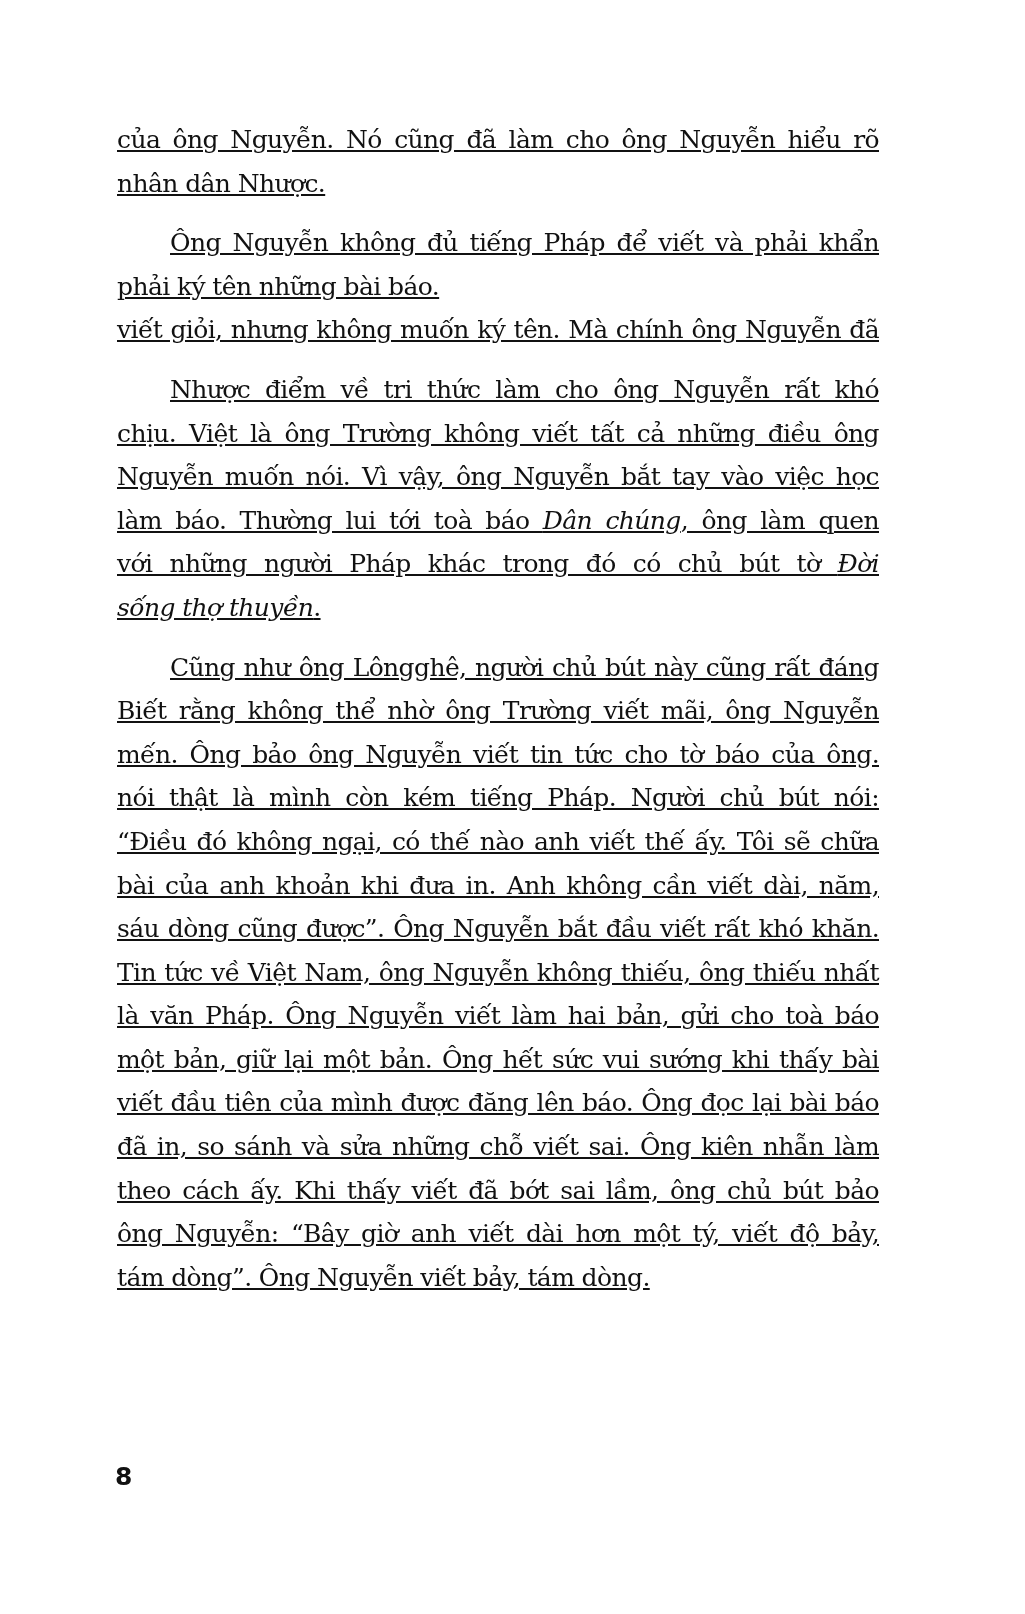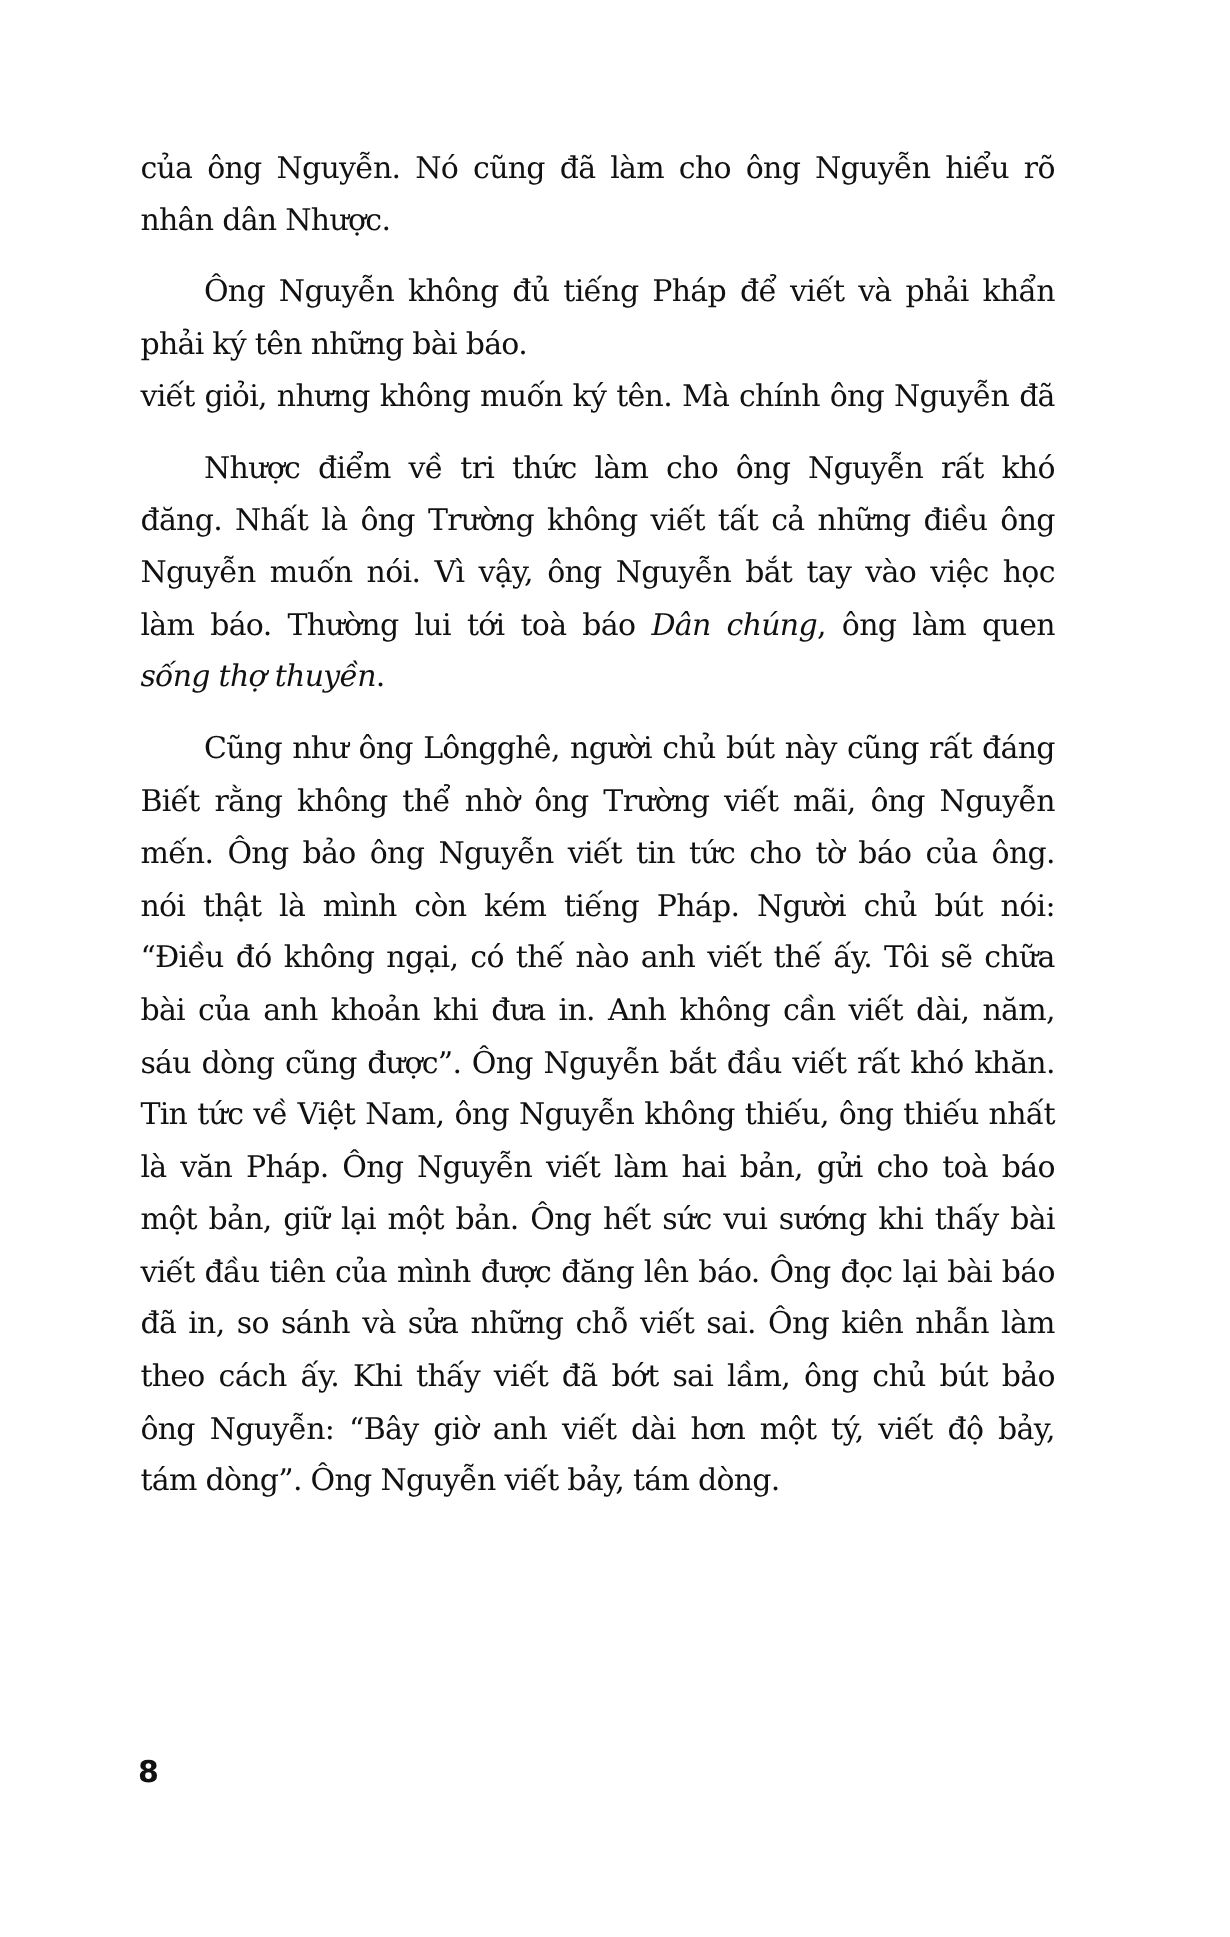--- a/index.html
+++ b/index.html
@@ -23,20 +23,21 @@
       font-size: 25px;
       letter-spacing: -0.6px;
     }
     .line {
       display: block;
       height: 43.6px;
       line-height: 43.6px;
       white-space: nowrap;
       text-align: justify;
       text-align-last: justify;
+      text-decoration: underline;
     }
     .line.last {
       text-align-last: left;
     }
     .para {
       margin-bottom: 6px;
     }
     .indent {
       padding-left: 53px;
       margin-top: 16px;
@@ -65,23 +66,24 @@
   </div>
 
   <div class="para">
     <span class="line indent">Ông Nguyễn không đủ tiếng Pháp để viết và phải khẩn</span>
     <span class="line last">phải ký tên những bài báo.</span>
     <span class="line">viết giỏi, nhưng không muốn ký tên. Mà chính ông Nguyễn đã</span>
   </div>
 
   <div class="para">
     <span class="line indent">Nhược điểm về tri thức làm cho ông Nguyễn rất khó</span>
-    <span class="line">đăng. Nhất là ông Trường không viết tất cả những điều ông</span>
+    <span class="line">chịu. Việt là ông Trường không viết tất cả những điều ông</span>
     <span class="line">Nguyễn muốn nói. Vì vậy, ông Nguyễn bắt tay vào việc học</span>
     <span class="line"><span>làm báo. Thường lui tới toà báo </span><em>Dân chúng</em><span>, ông làm quen</span></span>
+    <span class="line"><span>với những người Pháp khác trong đó có chủ bút tờ </span><em>Đời</em><span></span></span>
     <span class="line last"><span></span><em>sống thợ thuyền</em><span>.</span></span>
   </div>
 
   <div class="para">
     <span class="line indent">Cũng như ông Lôngghê, người chủ bút này cũng rất đáng</span>
     <span class="line">Biết rằng không thể nhờ ông Trường viết mãi, ông Nguyễn</span>
     <span class="line">mến. Ông bảo ông Nguyễn viết tin tức cho tờ báo của ông.</span>
     <span class="line">nói thật là mình còn kém tiếng Pháp. Người chủ bút nói:</span>
     <span class="line">“Điều đó không ngại, có thế nào anh viết thế ấy. Tôi sẽ chữa</span>
     <span class="line">bài của anh khoản khi đưa in. Anh không cần viết dài, năm,</span>

